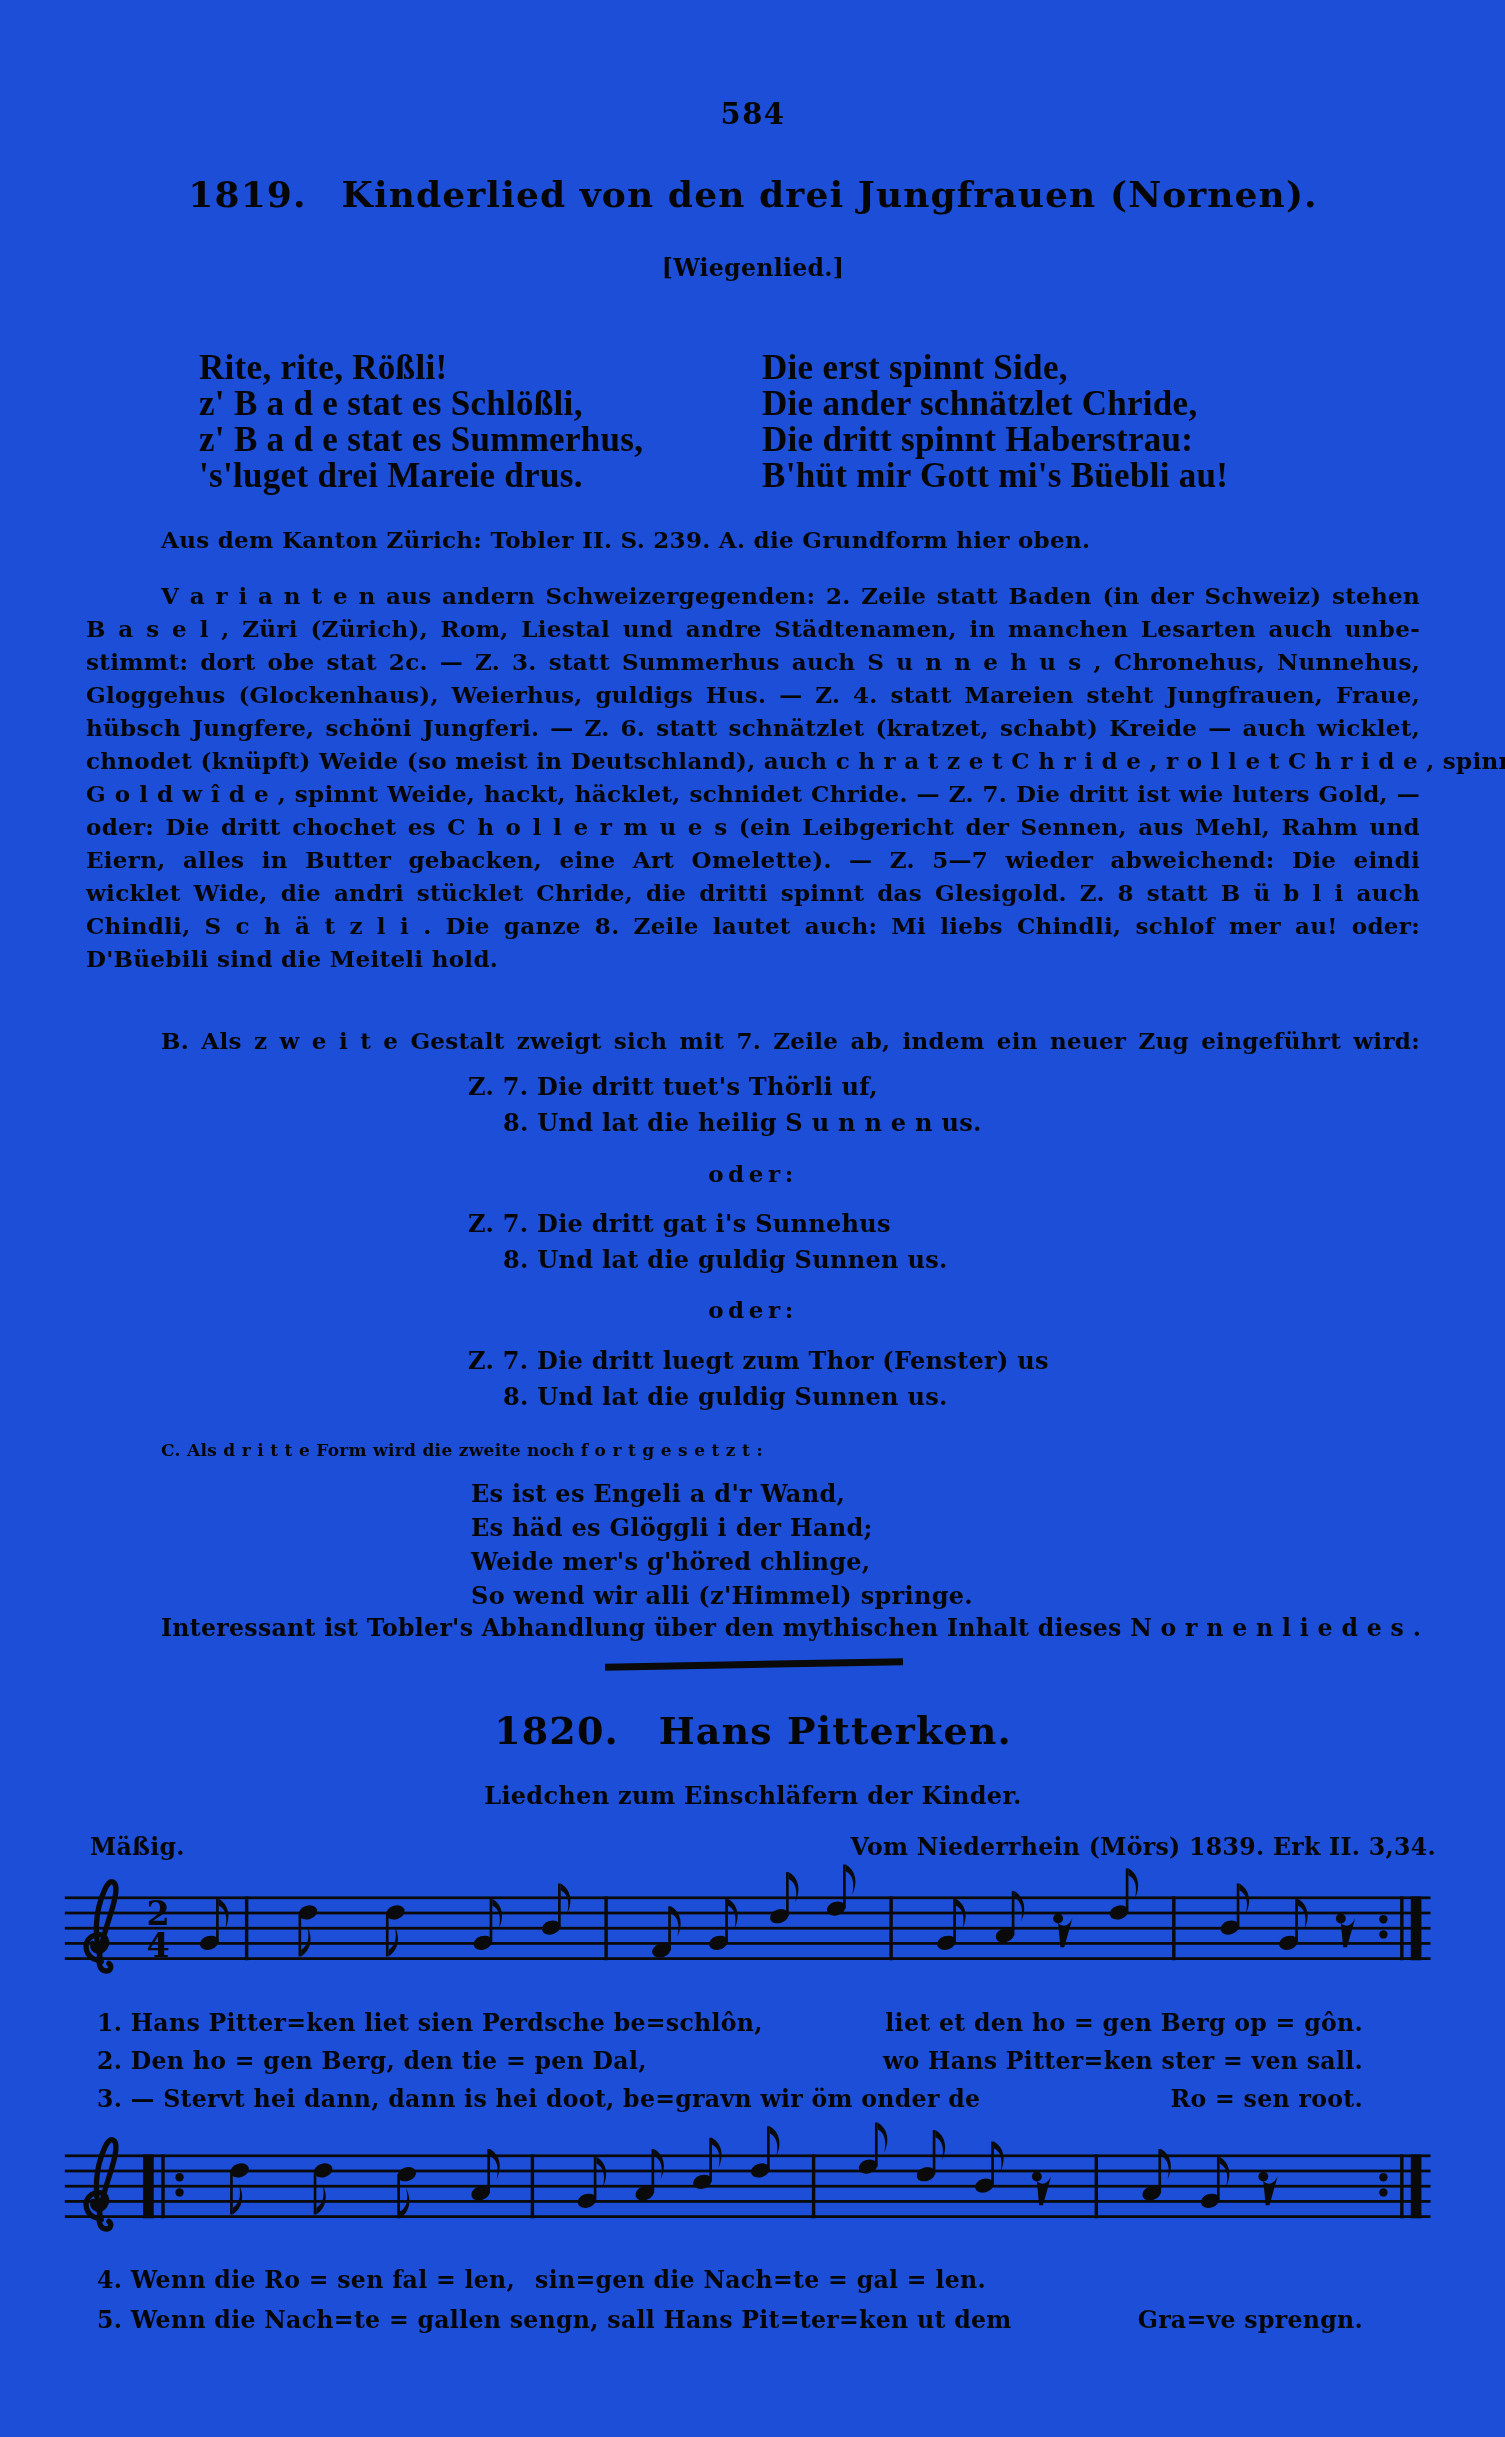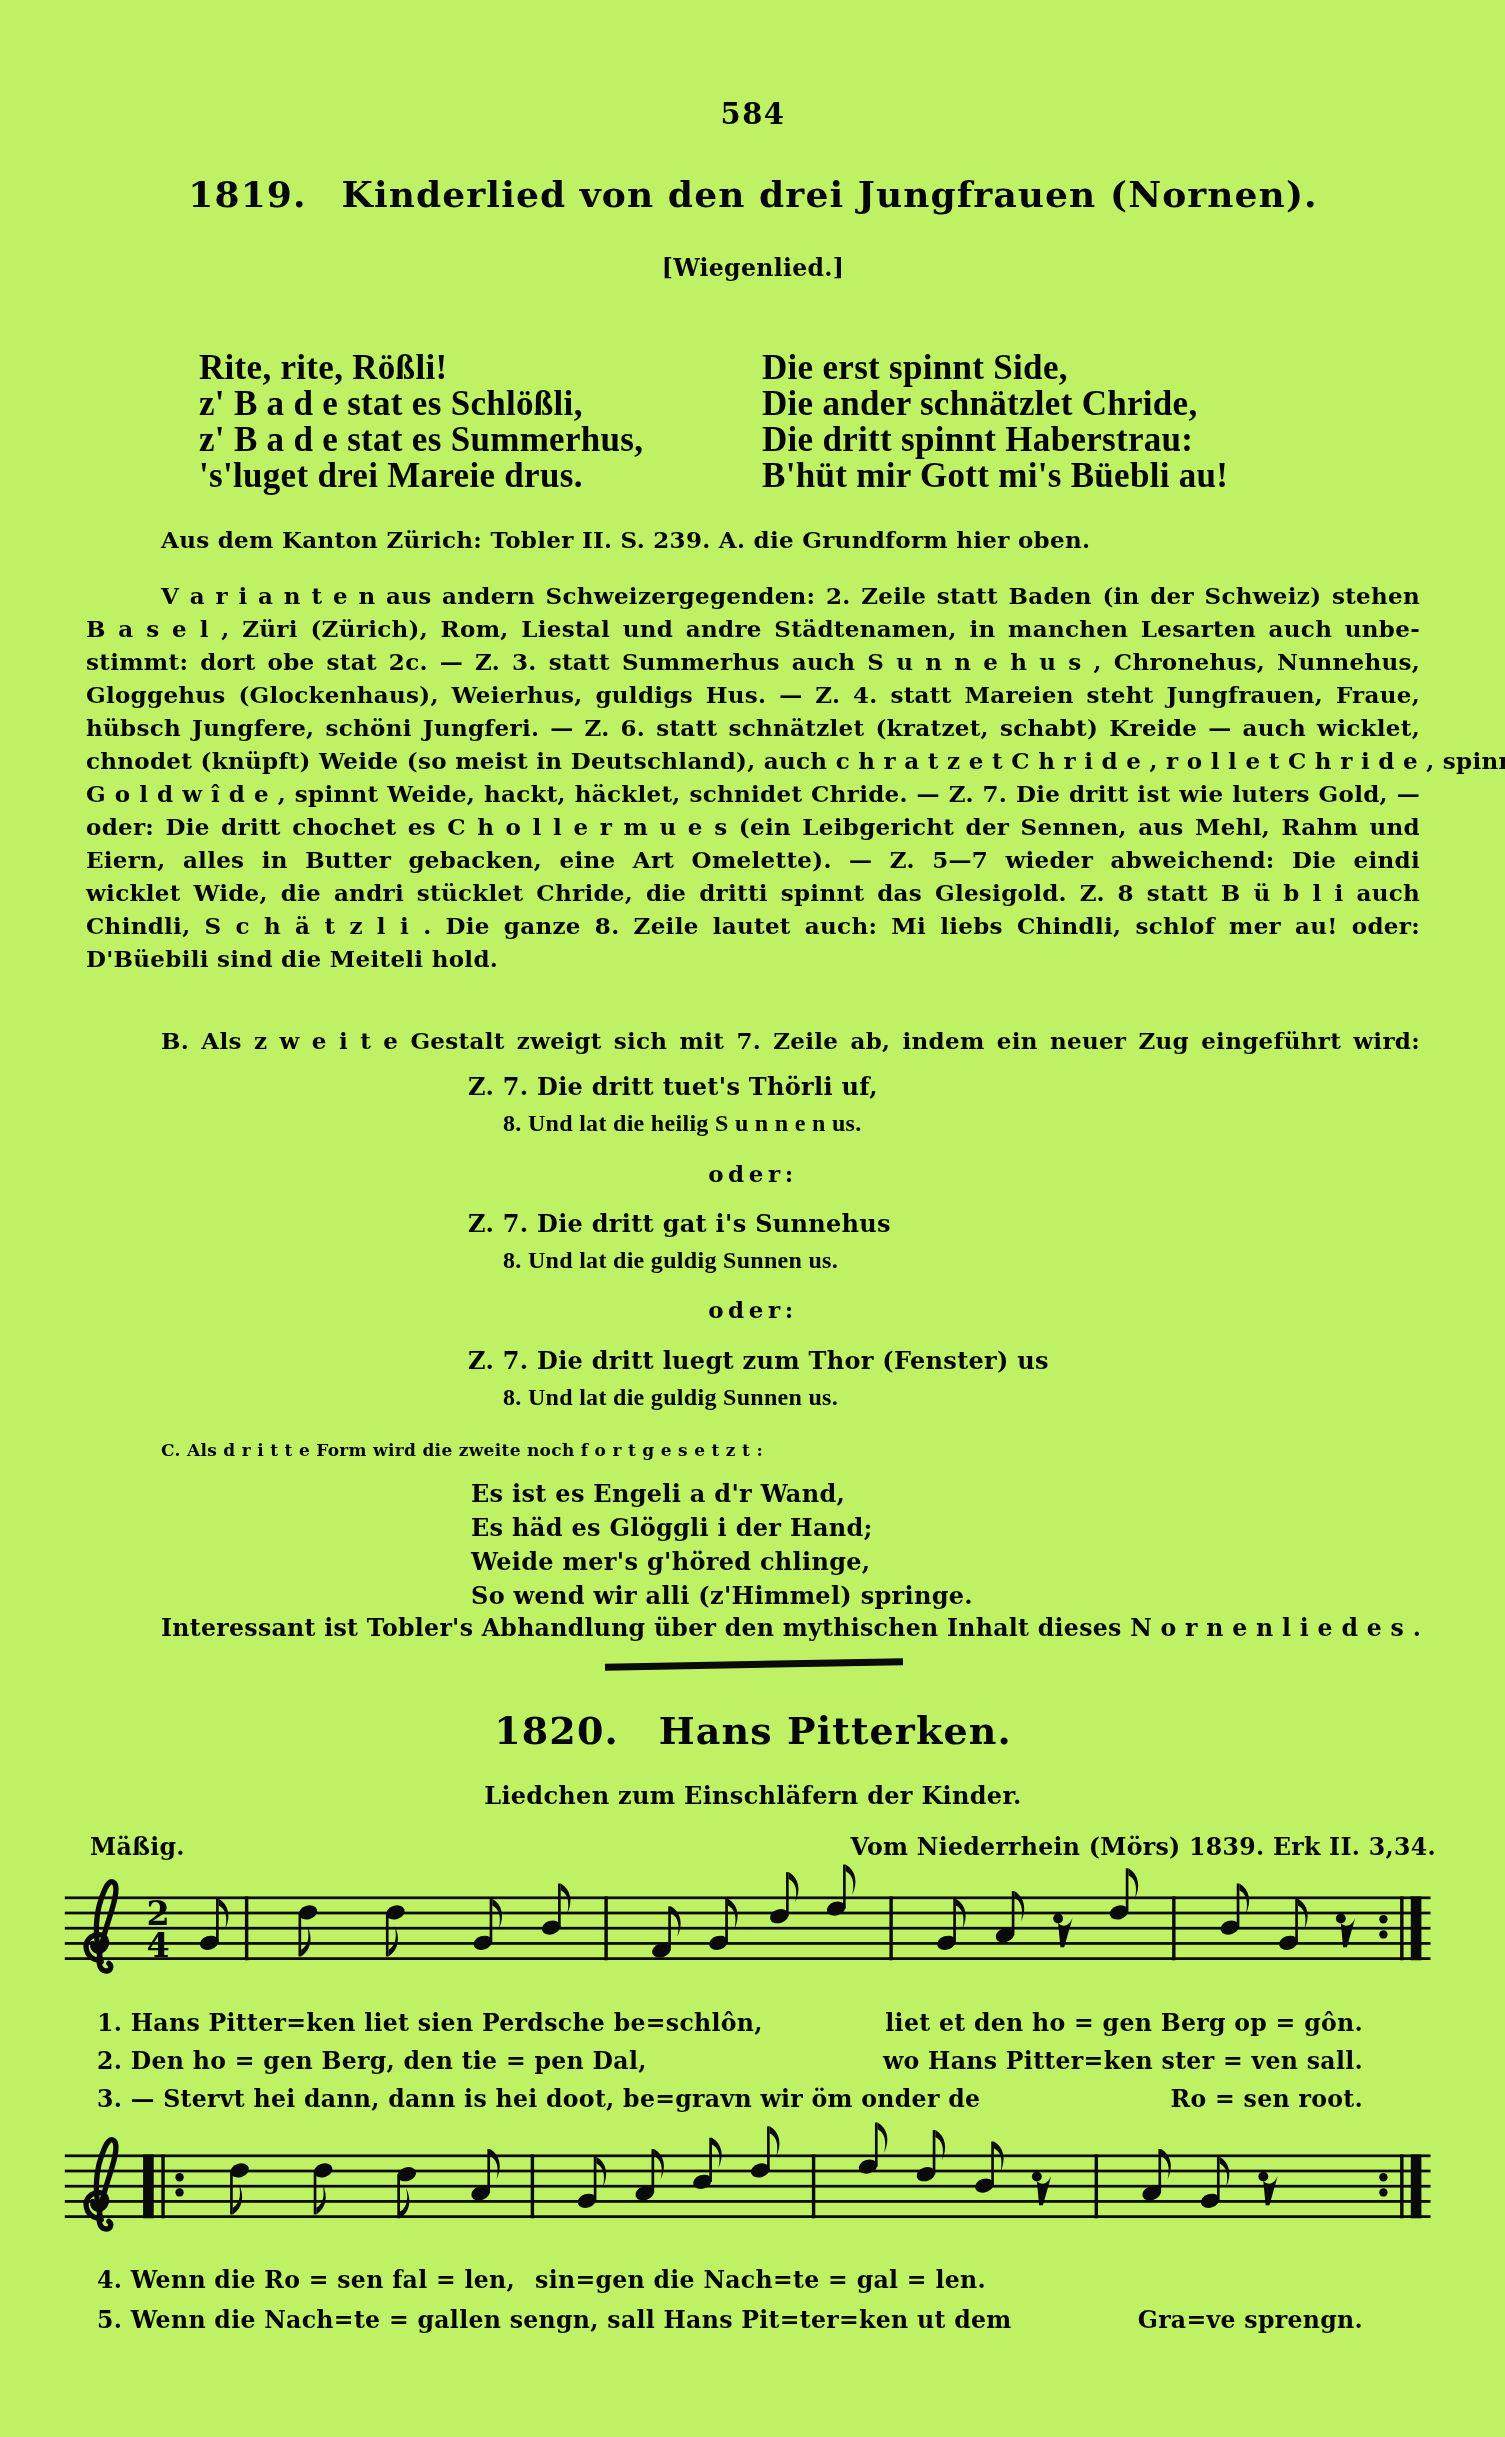--- a/index.html
+++ b/index.html
@@ -1,37 +1,37 @@
 <!DOCTYPE html>
 <html style="font-size:12px"><head>
 <meta charset="utf-8">
 <style>
   html,body{margin:0;padding:0;background:#777;}
   .page{
     position:relative; width:1506px; height:2438px; margin:0 auto;
-    background:#bef264; color:#060606; overflow:hidden;
+    background:#1d4ed8; color:#060606; overflow:hidden;
     font-family:"DejaVu Serif","Liberation Serif",serif;
     font-weight:700; letter-spacing:0.3px;
   }
   .abs{position:absolute;}
   .ctr{left:0; width:100%; text-align:center;}
   .pageno{top:97px; font-size:29px; letter-spacing:1.5px;}
   .t1819{top:173px; font-size:36px; letter-spacing:1.1px; white-space:nowrap;}
   .t1819 .num{margin-right:35px;}
   .wiegen{top:254px; font-size:23.6px;}
   .verses{top:350px; left:199px; right:84px; display:flex; font-size:35px; line-height:36px; white-space:nowrap;font-family:Liberation Serif, serif;}
   .vcol1{width:563px; flex:none;}
   .source{top:526px; left:161px; font-size:23px; white-space:nowrap;}
   .para{top:579px; left:86px; width:1334px; font-size:23px; line-height:33px;}
   .pline{text-align:justify; text-align-last:justify; white-space:nowrap;}
   .pline.last{text-align-last:left;}
   .pline.first{text-indent:75px;}
   .bintro{top:1027px; left:86px; width:1334px; font-size:23px; text-indent:75px; text-align:justify; text-align-last:justify; white-space:nowrap;}
   .bverse{left:468px; font-size:24px; line-height:36px; white-space:nowrap;}
-  .bverse .ind{padding-left:35px;font-family:Liberation Serif, serif;}
+  .bverse .ind{padding-left:35px;}
   .bv1{top:1069px;} .bv2{top:1206px;} .bv3{top:1343px;}
   .oder{font-size:23px; letter-spacing:4.6px;}
   .od1{top:1160px;} .od2{top:1296px;}
   .cintro{top:1440px; left:161px; font-size:17px; white-space:nowrap;}
   .cverse{top:1477px; left:471px; font-size:24px; line-height:34px; white-space:nowrap;}
   .closing{top:1614px; left:161px; font-size:23.6px; white-space:nowrap;}
   .rule{top:1661px; left:605px; width:298px; height:6.8px; background:#0a0a0a; transform:rotate(-1.1deg);}
   .t1820{top:1708px; font-size:38px; letter-spacing:1.1px;}
   .t1820 .num{margin-right:40px;}
   .sub1820{top:1781px; font-size:24px;}

